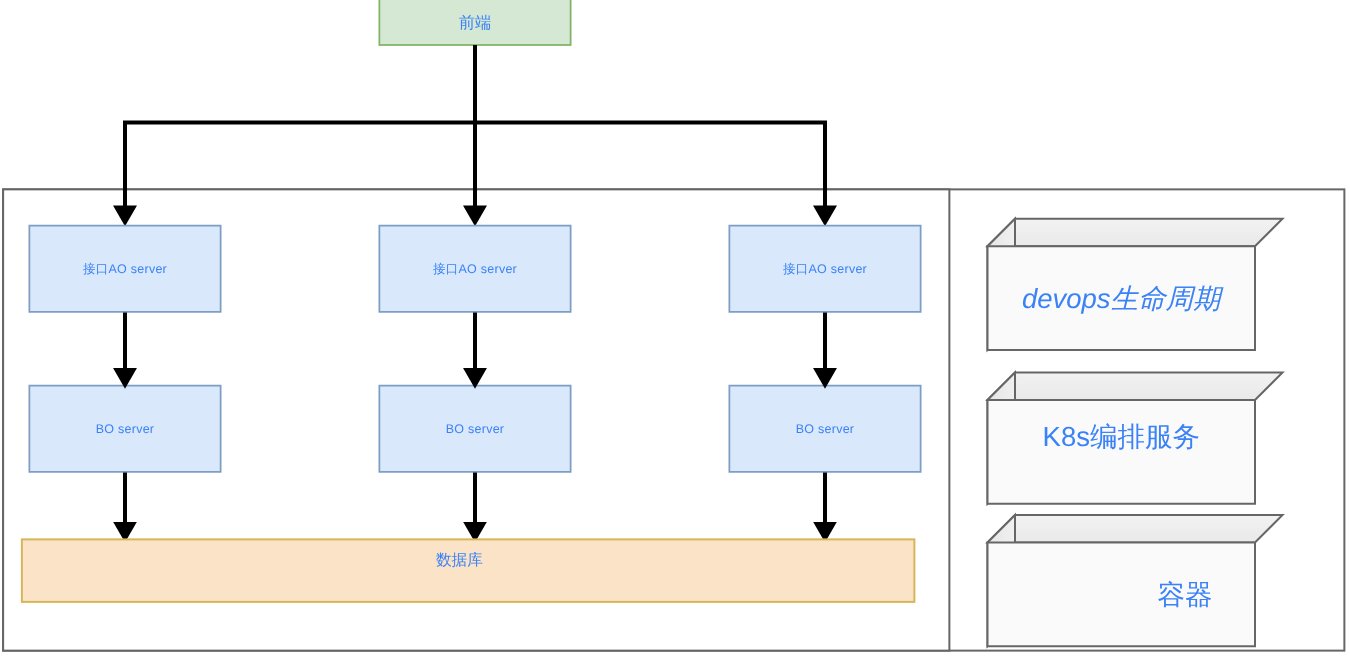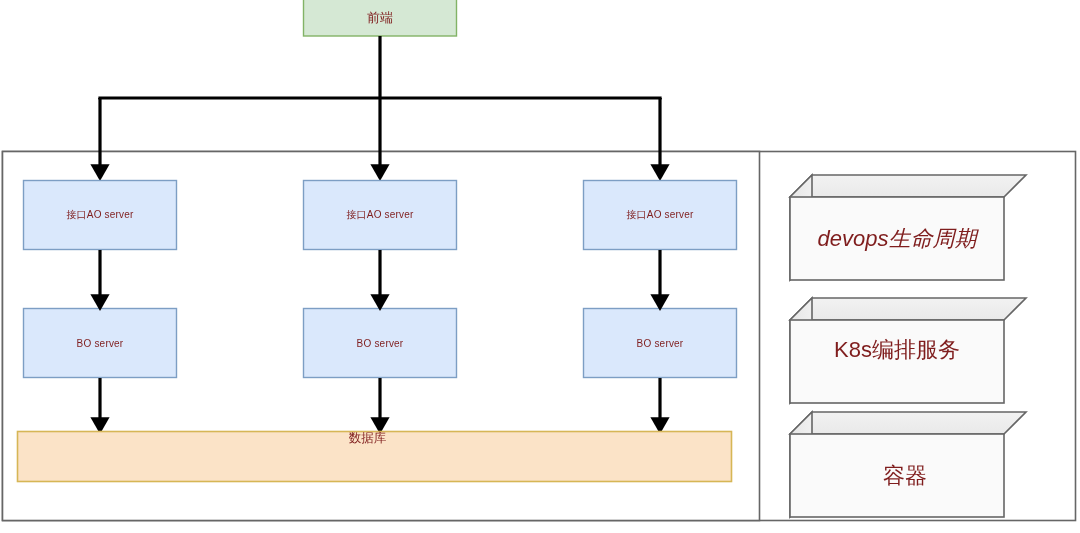--- a/index.html
+++ b/index.html
@@ -28,21 +28,21 @@
     width: 1080px;
     height: 533px;
     display: block;
   }
   .node-label {
     position: absolute;
     display: flex;
     align-items: center;
     justify-content: center;
     text-align: center;
-    color: #7f1d1d;
+    color: #3b82f6;
     pointer-events: none;
     white-space: nowrap;
   }
   .label-sm { font-size: 10px; letter-spacing: 0.2px; }
   .label-db { font-size: 12.5px; }
   .label-lg { font-size: 22px; }
   .label-top { font-size: 13px; }
 </style>
 </head>
 <body>
@@ -122,19 +122,19 @@
 
   <div class="node-label label-sm" style="left:23px; top:180px; width:154px; height:70px;">接口AO server</div>
   <div class="node-label label-sm" style="left:23px; top:308px; width:154px; height:70px;">BO server</div>
 
   <div class="node-label label-sm" style="left:303px; top:180px; width:154px; height:70px;">接口AO server</div>
   <div class="node-label label-sm" style="left:303px; top:308px; width:154px; height:70px;">BO server</div>
 
   <div class="node-label label-sm" style="left:583px; top:180px; width:154px; height:70px;">接口AO server</div>
   <div class="node-label label-sm" style="left:583px; top:308px; width:154px; height:70px;">BO server</div>
 
-  <div class="node-label label-db" style="left:17px; top:413px; width:701px; height:51px;">数据库</div>
+  <div class="node-label label-db" style="left:17px; top:423px; width:701px; height:51px;">数据库</div>
 
   <div class="node-label label-lg" style="left:790px; top:197px; width:214px; height:83px;font-style:italic;">devops生命周期</div>
   <div class="node-label label-lg" style="left:790px; top:320px; width:214px; height:60px;">K8s编排服务</div>
-  <div class="node-label label-lg" style="left:790px; top:434px; width:230px; height:83px;">容器</div>
+  <div class="node-label label-lg" style="left:833px; top:434px; width:230px; height:83px;">容器</div>
 
 </div>
 
 </body></html>

